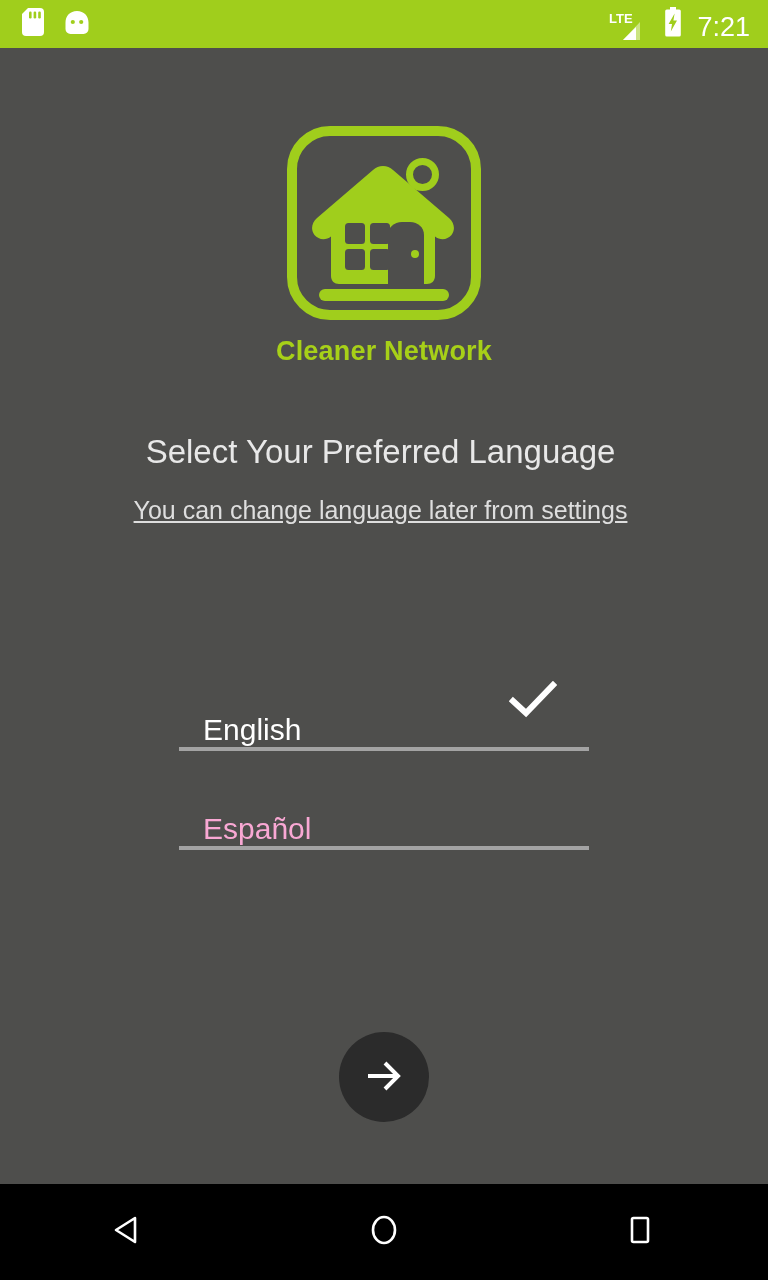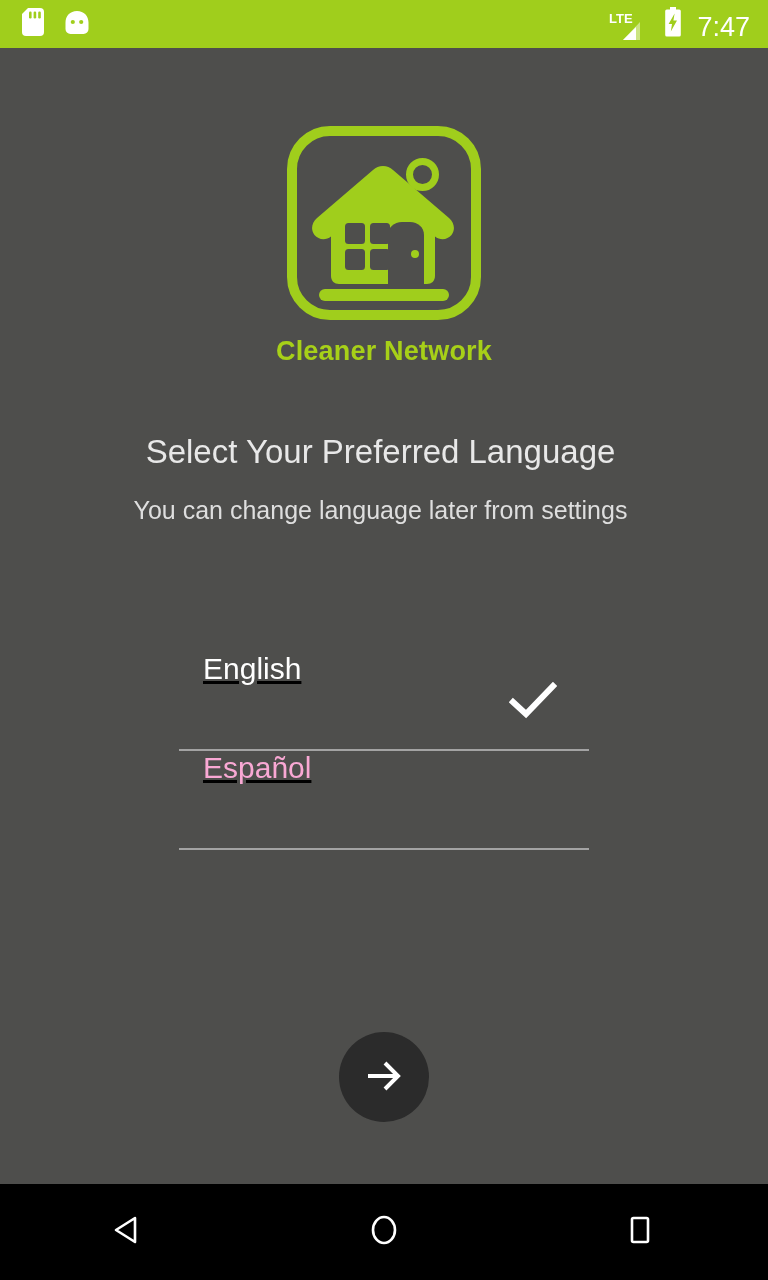--- a/index.html
+++ b/index.html
@@ -91,38 +91,38 @@
     line-height: 1.2;
     margin: 0;
     font-family: "Liberation Sans", sans-serif;
   }
   #page-subtitle {
     color: #dedede;
     font-size: 25px;
     font-weight: normal;
     margin: 24px 0 0 0;
     font-family: "Liberation Sans", sans-serif;
+    text-decoration: underline;
   }
 
   
   #language-list {
     position: absolute;
     left: 179px;
     top: 652px;
     width: 410px;
   }
   .lang-row {
     position: relative;
     height: 99px;
     box-sizing: border-box;
-    border-bottom: 2px solid #a3a3a3;
-    display: flex;
-    align-items: flex-start;
+    border-bottom: 4px solid #a3a3a3;
+    display: flex;
+    align-items: flex-end;
     cursor: pointer;
-    text-decoration: underline;
   }
   .lang-label {
     font-size: 30px;
     padding-left: 24px;
     color: #f9a8d4;
     font-family: "Liberation Sans", sans-serif;
   }
   .lang-row.selected .lang-label {
     color: #ffffff;
   }
@@ -205,21 +205,21 @@
           <path d="M14 29 L31 29 L31 11 Z" fill="#ffffff" opacity="0.45"></path>
           <path d="M14 29 L27 29 L27 16 Z" fill="#ffffff"></path>
         </svg>
       </span>
       <span>
         <svg width="20" height="30" viewBox="0 0 20 30" aria-hidden="true">
           <path d="M7 0 h6 v2.4 h3.2 a1.6 1.6 0 0 1 1.6 1.6 V28 a1.6 1.6 0 0 1 -1.6 1.6 H3.8 A1.6 1.6 0 0 1 2.2 28 V4 a1.6 1.6 0 0 1 1.6 -1.6 H7 Z" fill="#ffffff"></path>
           <path d="M11.6 6.5 L5.6 17 h3.4 l-1.2 7.5 l6.2 -11 h-3.6 Z" fill="#a0ce1c"></path>
         </svg>
       </span>
-      <span class="sb-time">7:47</span>
+      <span class="sb-time">7:21</span>
     </div>
   </div>
 
   <div id="logo-block">
     <div id="logo-frame-wrap">
       <svg width="194" height="194" viewBox="0 0 194 194" aria-hidden="true">
 
         <rect x="5" y="5" width="184" height="184" rx="38" ry="38" fill="none" stroke="#a0ce1c" stroke-width="10"></rect>
 
         <g>

